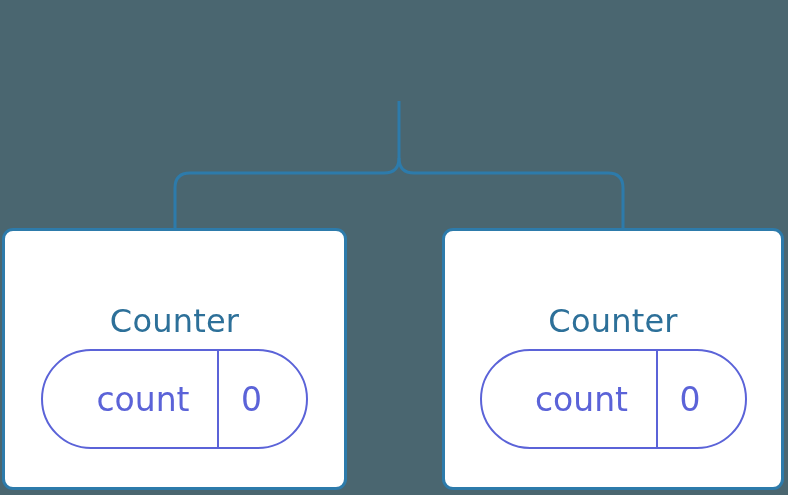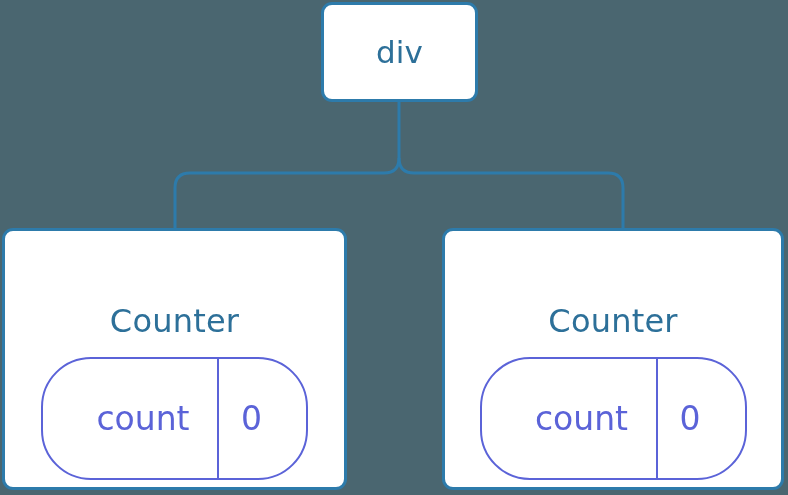--- a/index.html
+++ b/index.html
@@ -78,22 +78,22 @@
     color: #2d7099;
     font-size: 32px;
     line-height: 1;
     margin-top: 74px;
     letter-spacing: 0.2px;
     white-space: nowrap;
   }
 
   
   .state-pill {
-    margin-top: 20px;
-    height: 123px;
+    margin-top: 12px;
+    height: 100px;
     width: 267px;
     border: 2px solid #5b63d8;
     border-radius: 50px;
     box-sizing: border-box;
     display: flex;
     align-items: stretch;
     background: #ffffff;
   }
   .state-pill .pill-key {
     flex: 0 0 176px;
@@ -125,23 +125,20 @@
 
   <svg id="connector-layer" viewBox="0 0 788 495" width="788" height="495" xmlns="http://www.w3.org/2000/svg">
 
     <path d="M 399 101 L 399 158" fill="none" stroke="#2d7bab" stroke-width="3" stroke-linecap="butt"></path>
 
     <path d="M 399 158 Q 399 173 384 173 L 190 173 Q 175 173 175 188 L 175 229" fill="none" stroke="#2d7bab" stroke-width="3" stroke-linecap="butt"></path>
 
     <path d="M 399 158 Q 399 173 414 173 L 608 173 Q 623 173 623 188 L 623 229" fill="none" stroke="#2d7bab" stroke-width="3" stroke-linecap="butt"></path>
   </svg>
 
-  <div class="node-box" id="root-node">
-    <span class="node-title">div</span>
-  </div>
 
   <div class="node-box component-card" id="card-left">
     <span class="card-title">Counter</span>
     <div class="state-pill">
       <span class="pill-key">count</span>
       <span class="pill-value">0</span>
     </div>
   </div>
 
   <div class="node-box component-card" id="card-right">

